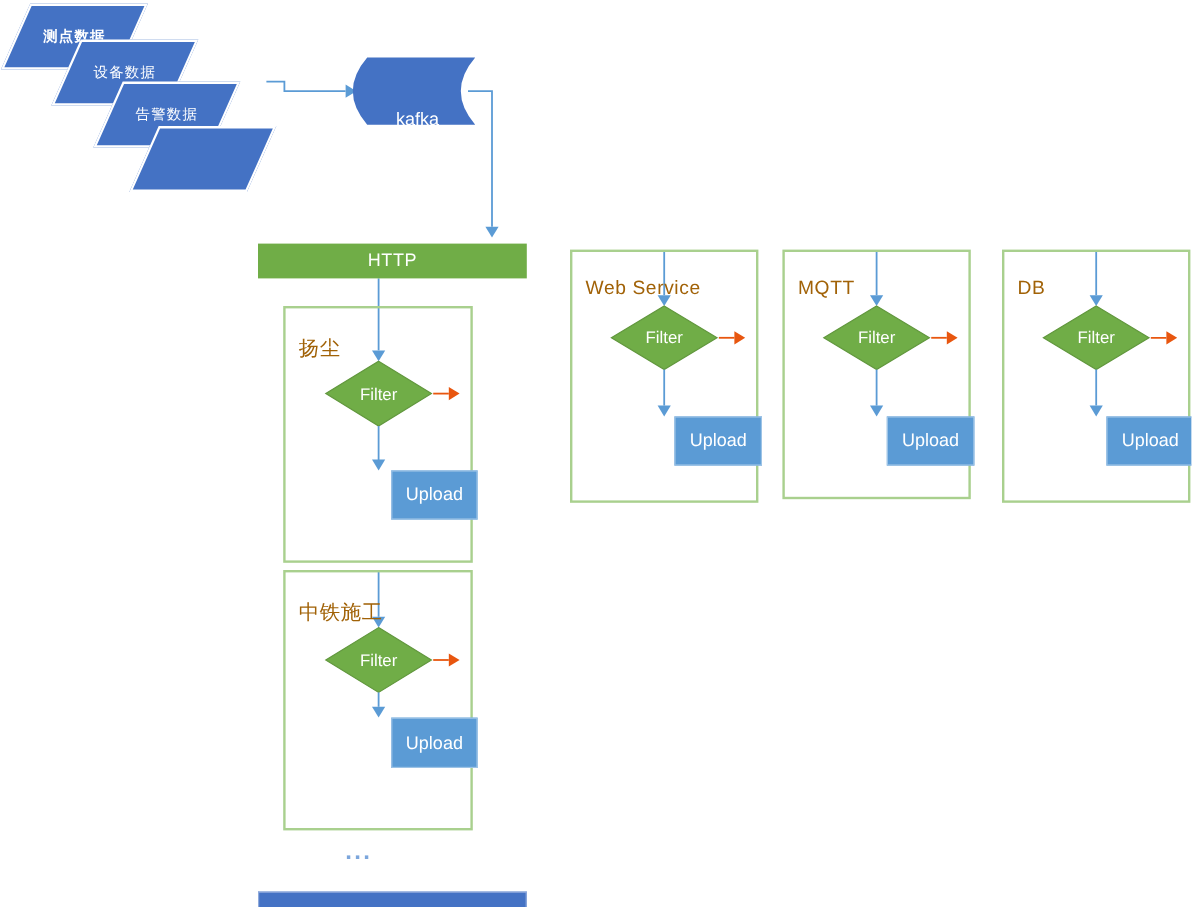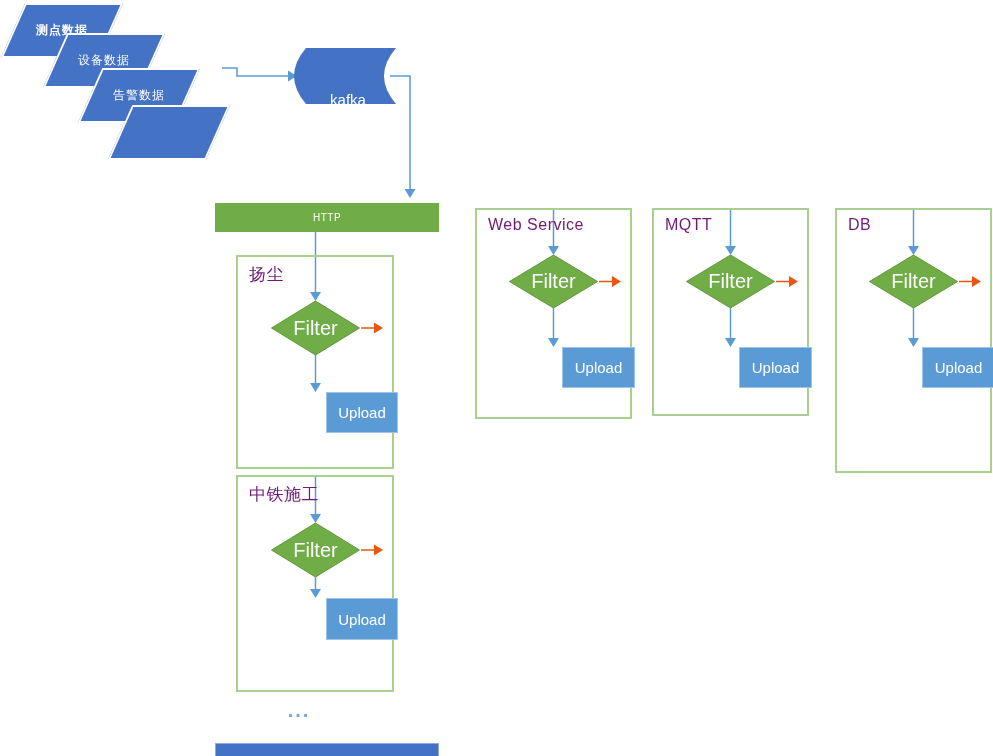--- a/index.html
+++ b/index.html
@@ -26,41 +26,41 @@
   .kafka-label{
     position:absolute;left:300px;top:61px;width:96px;height:30px;
     display:flex;align-items:center;justify-content:center;
     color:#ffffff;font-size:15px;margin-top:23px;
   }
 
   
   .http-bar{
     position:absolute;left:215px;top:203px;width:224px;height:29px;
     background:#70AD47;display:flex;align-items:center;justify-content:center;
-    color:#ffffff;font-size:10px;letter-spacing:0.5px;
+    color:#ffffff;font-size:15px;letter-spacing:0.5px;
   }
 
   
   .chan-box{
     position:absolute;border:2px solid #A9D08E;box-sizing:border-box;background:transparent;
   }
   .chan-label{
-    position:absolute;left:11px;top:6px;color:#701a75;font-size:16px;letter-spacing:0.5px;white-space:nowrap;
+    position:absolute;left:11px;top:22px;color:#a16207;font-size:16px;letter-spacing:0.5px;white-space:nowrap;
   }
   .box-yangchen{left:236px;top:255px;width:158px;height:214px;}
   .box-zhongtie{left:236px;top:475px;width:158px;height:217px;}
   .box-webservice{left:475px;top:208px;width:157px;height:211px;}
   .box-mqtt{left:652px;top:208px;width:157px;height:208px;}
-  .box-db{left:835px;top:208px;width:157px;height:265px;}
+  .box-db{left:835px;top:208px;width:157px;height:211px;}
 
   
   .filter-label{
     position:absolute;width:88px;height:20px;
     display:flex;align-items:center;justify-content:center;
-    color:#ffffff;font-size:20px;
+    color:#ffffff;font-size:14px;
   }
 
   
   .upload-box{
     position:absolute;background:#5B9BD5;border:1px solid #9DC3E6;box-sizing:border-box;
     display:flex;align-items:center;justify-content:center;
     color:#ffffff;font-size:15px;margin-left:45px;
   }
 
   .ellipsis{

